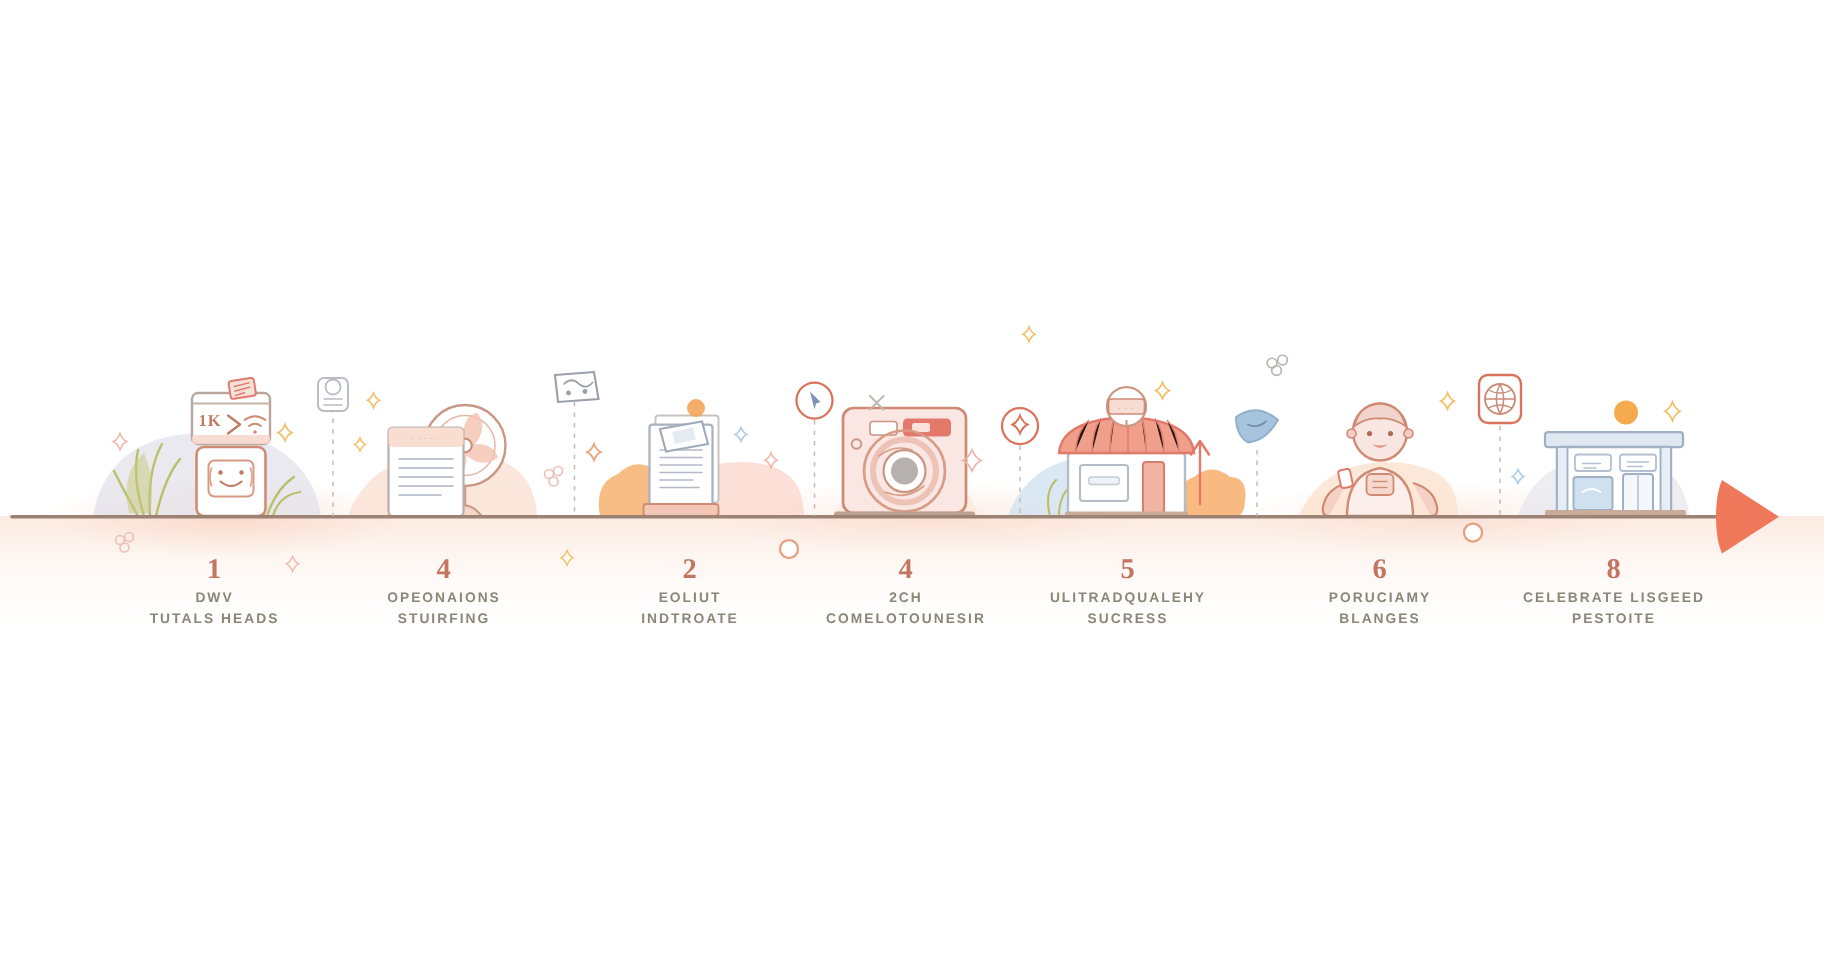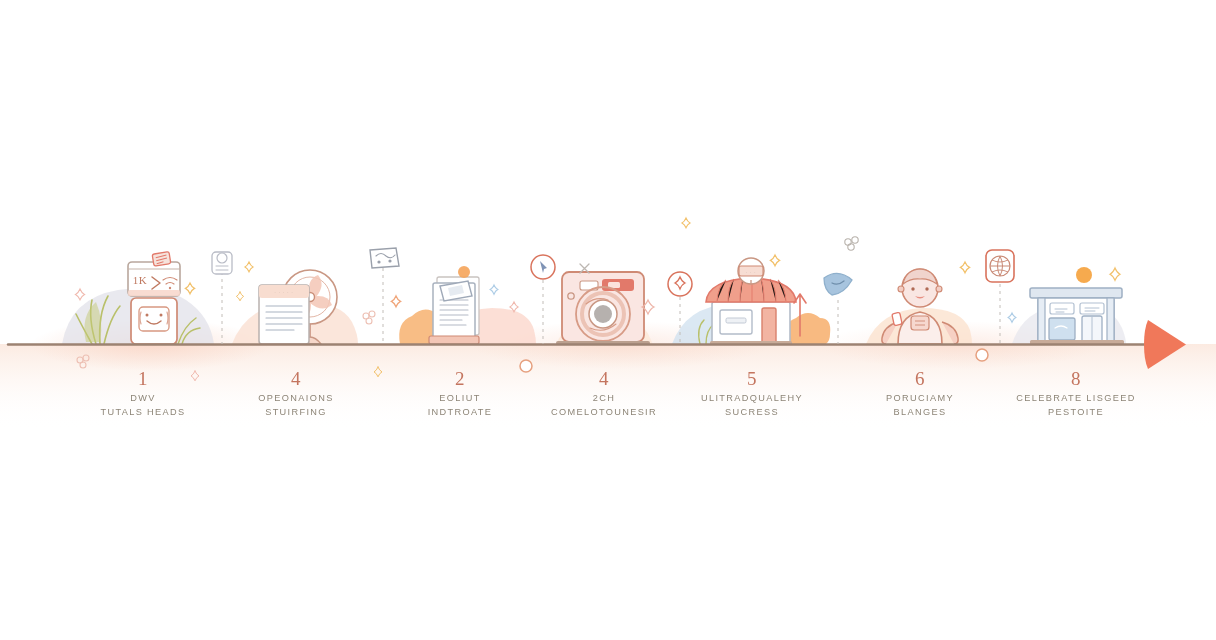--- a/index.html
+++ b/index.html
@@ -4,21 +4,21 @@
 <title>Timeline Infographic</title>
 <style>
   html,body{margin:0;padding:0;}
   body{
     width:1216px;height:640px;
     background:#ffffff;
     font-family:"Liberation Sans", sans-serif;
     overflow:hidden;
     position:relative;
   }
-  #stage{position:absolute;inset:0;width:1216px;height:640px;}
+  #stage{position:absolute;inset:0;width:1216px;height:640px;font-weight:bold;}
   #stage svg{display:block;}
   .lbl-num{
     font-family:"Liberation Serif", serif;
     font-size:19px;
     fill:#c4755f;
     text-anchor:middle;
     letter-spacing:.5px;
   }
   .lbl-l1{
     font-family:"Liberation Sans", sans-serif;

